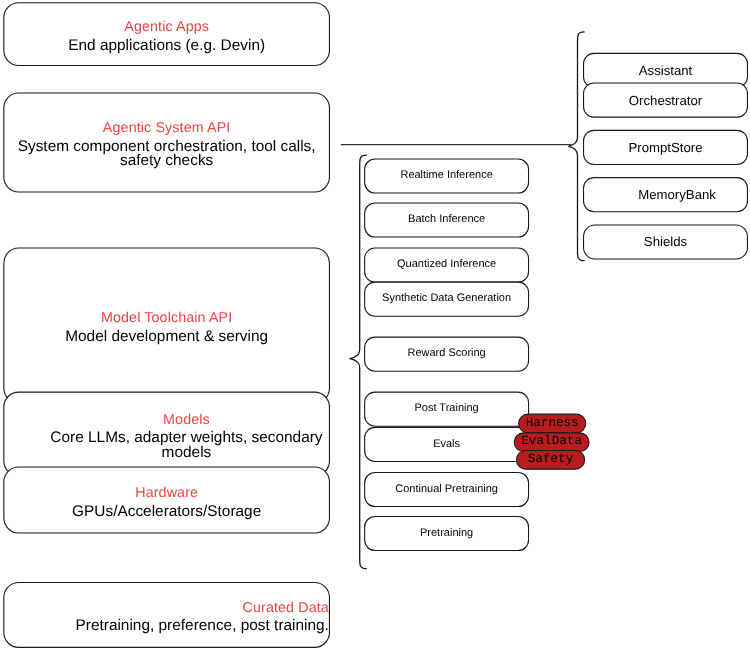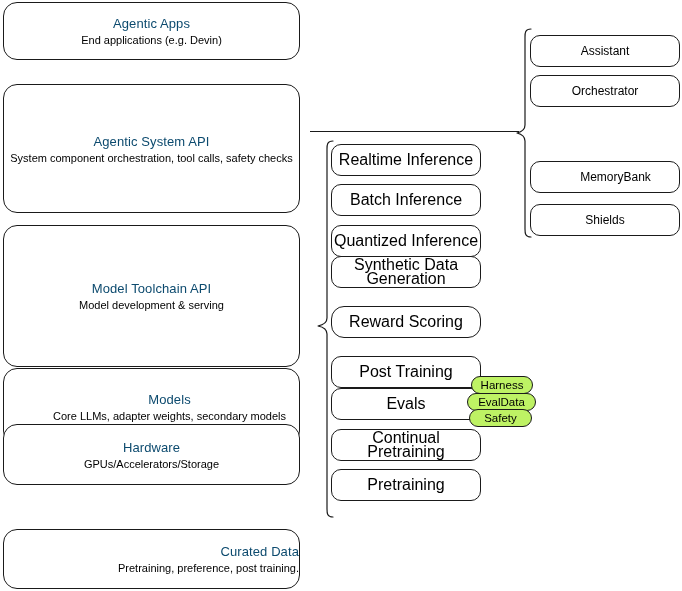--- a/index.html
+++ b/index.html
@@ -37,63 +37,64 @@
   
   .layer-box {
     left: 3px;
     width: 297px;
     border-radius: 14px;
   }
   .layer-title {
     font-size: 13px;
     line-height: 17px;
     letter-spacing: 0.1px;
-    color: #0c4a6e;
+    color: #ef4444;
   }
   .layer-sub {
-    font-size: 11px;
+    font-size: 14px;
     line-height: 13px;
     margin-top: 2px;
     color: #000;
   }
 
   
   .mid-box {
     left: 331px;
     width: 150px;
     height: 32px;
     border-radius: 10px;
-    font-size: 16px;
+    font-size: 10px;
     line-height: 14px;
   }
 
   
   .right-box {
     left: 530px;
     width: 150px;
     height: 32px;
     border-radius: 10px;
     font-size: 12px;
     line-height: 14px;
   }
 
   
   .pill {
     position: absolute;
     box-sizing: border-box;
     border: 1.2px solid #1a1a1a;
     border-radius: 999px;
-    background: #bef264;
+    background: #b91c1c;
     display: flex;
     align-items: center;
     justify-content: center;
     font-size: 11.5px;
     line-height: 12px;
     color: #000;
     z-index: 5;
+    font-family: Liberation Mono, monospace;
   }
 
   
   .connector {
     position: absolute;
     background: #1a1a1a;
     height: 1.2px;
   }
 
   
@@ -112,81 +113,84 @@
 </head>
 <body>
 
 <div id="canvas">
 
   <div class="box layer-box" style="top:2px;height:58px;">
     <div class="layer-title">Agentic Apps</div>
     <div class="layer-sub">End applications (e.g. Devin)</div>
   </div>
 
-  <div class="box layer-box" style="top:84px;height:129px;">
+  <div class="box layer-box" style="top:84px;height:91px;">
     <div class="layer-title">Agentic System API</div>
     <div class="layer-sub">System component orchestration, tool calls, safety checks</div>
   </div>
 
   <div class="box layer-box" style="top:225px;height:142px;">
     <div class="layer-title">Model Toolchain API</div>
     <div class="layer-sub">Model development &amp; serving</div>
   </div>
 
-  <div class="box layer-box" style="top:368px;height:77px;padding-left:36px;">
+  <div class="box layer-box" style="top:356px;height:77px;padding-left:36px;">
     <div class="layer-title">Models</div>
     <div class="layer-sub">Core LLMs, adapter weights, secondary models</div>
   </div>
 
   <div class="box layer-box" style="top:424px;height:61px;">
     <div class="layer-title">Hardware</div>
     <div class="layer-sub">GPUs/Accelerators/Storage</div>
   </div>
 
   <div class="box layer-box" style="top:529px;height:60px;align-items:flex-end;">
     <div class="layer-title">Curated Data</div>
     <div class="layer-sub">Pretraining, preference, post training.</div>
   </div>
 
   <div class="connector" style="left:310px;top:131px;width:209px;"></div>
 
   <svg class="brace" style="left:512px;top:28px;" width="20" height="210" viewBox="0 0 20 210">
     <path d="M19 1 C13 1 13 5 13 9 L13 97 C13 102 9 104 5 105 C9 106 13 108 13 113 L13 201 C13 205 13 209 19 209"></path>
   </svg>
 
-  <div class="box right-box" style="top:35px;">
+  <div class="box right-box" style="top:48px;">
     <span>Assistant</span>
   </div>
   <div class="box right-box" style="top:75px;">
     <span>Orchestrator</span>
   </div>
+  <div class="box right-box" style="top:118px;">
+    <span>PromptStore</span>
+  </div>
   <div class="box right-box" style="top:161px;padding-left:21px;">
     <span>MemoryBank</span>
   </div>
-  <div class="box right-box" style="top:204px;">
+  <div class="box right-box" style="top:204px;border-radius:11px;">
     <span>Shields</span>
   </div>
 
   <svg class="brace" style="left:312px;top:140px;" width="22" height="378" viewBox="0 0 22 378">
     <path d="M21 1 C15 1 15 5 15 9 L15 178 C15 183 11 185 6 186 C11 187 15 189 15 194 L15 369 C15 373 15 377 21 377"></path>
   </svg>
 
   <div class="box mid-box" style="top:144px;">
     <span>Realtime Inference</span>
   </div>
   <div class="box mid-box" style="top:184px;">
     <span>Batch Inference</span>
   </div>
   <div class="box mid-box" style="top:225px;">
     <span>Quantized Inference</span>
   </div>
   <div class="box mid-box" style="top:256px;">
     <span>Synthetic Data Generation</span>
   </div>
-  <div class="box mid-box" style="top:306px;border-radius:13px;">
+  <div class="box mid-box" style="top:306px;">
     <span>Reward Scoring</span>
   </div>
   <div class="box mid-box" style="top:356px;text-align:center;">
     <span>Post Training</span>
   </div>
   <div class="box mid-box" style="top:388px;">
     <span>Evals</span>
   </div>
   <div class="box mid-box" style="top:429px;">
     <span>Continual Pretraining</span>

